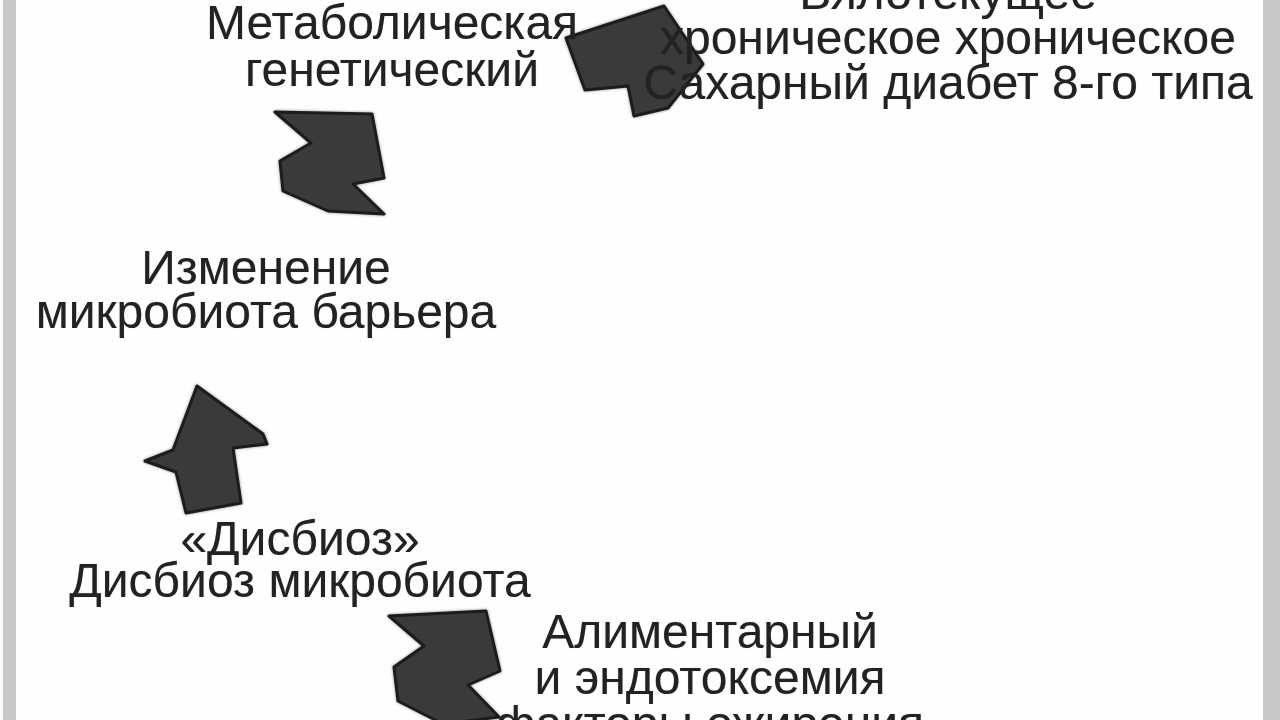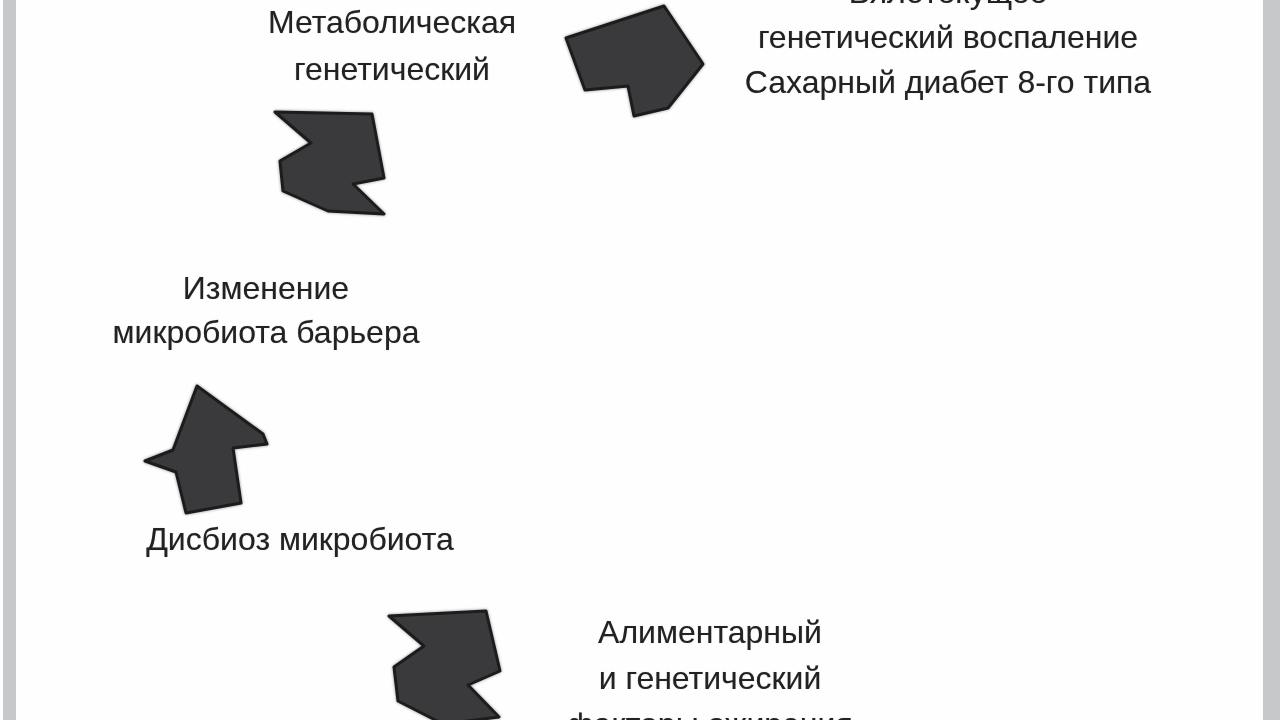--- a/index.html
+++ b/index.html
@@ -18,64 +18,65 @@
     stroke:var(--arrow-outline,#1c1c1c);
     stroke-width:3;
     stroke-linejoin:round;
     filter:drop-shadow(0 0 1.5px rgba(0,0,0,0.45));
   }
   .node{
     position:absolute;
     transform:translateX(-50%);
     text-align:center;
     color:var(--text,#222222);
-    font-size:32px;
+    font-size:48px;
     white-space:nowrap;
     text-shadow:0 0 1px rgba(0,0,0,0.30);
   }
   .n0{left:710px;top:609px;line-height:46px;}
   .n1{left:300px;top:518px;line-height:42px;}
-  .n2{left:266px;top:246px;line-height:44px;margin-top:20px;}
+  .n2{left:266px;top:246px;line-height:44px;}
   .n3{left:392px;top:-1px;line-height:47px;}
   .n4{left:948px;top:-30px;line-height:45px;}
 </style>
 </head>
 <body>
 
 <div class="stage">
 
   <div class="band band-left"></div>
   <div class="band band-right"></div>
 
   <svg class="arrows" viewBox="0 0 1280 720">
     <polygon points="389,616 486,611 500,671 468,685 499,717 443,724 398,701 394,667 424,646"></polygon>
     <polygon points="197,386 263,434 267,444 233,448 241,503 186,513 176,472 145,461 173,450"></polygon>
     <polygon points="275,112 372,114 384,178 353,184 384,214 328,211 283,191 280,161 311,143"></polygon>
     <polygon points="703,64 664,6 566,38 585,90 628,86 634,116 668,108"></polygon>
   </svg>
 
   <div class="node n0">
     <div>Алиментарный</div>
-    <div>и генетический</div>
+    <div>и эндотоксемия</div>
     <div>факторы ожирения</div>
   </div>
 
   <div class="node n1">
+    <div>«Дисбиоз»</div>
     <div>Дисбиоз микробиота</div>
   </div>
 
   <div class="node n2">
     <div>Изменение</div>
     <div>микробиота барьера</div>
   </div>
 
   <div class="node n3">
     <div>Метаболическая</div>
     <div>генетический</div>
   </div>
 
   <div class="node n4">
     <div>Вялотекущее</div>
-    <div>генетический воспаление</div>
+    <div>хроническое хроническое</div>
     <div>Сахарный диабет 8-го типа</div>
   </div>
 
 </div>
 
 </body></html>

